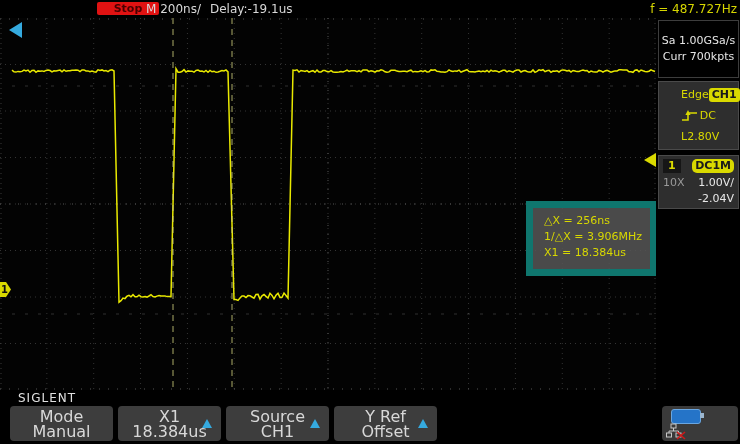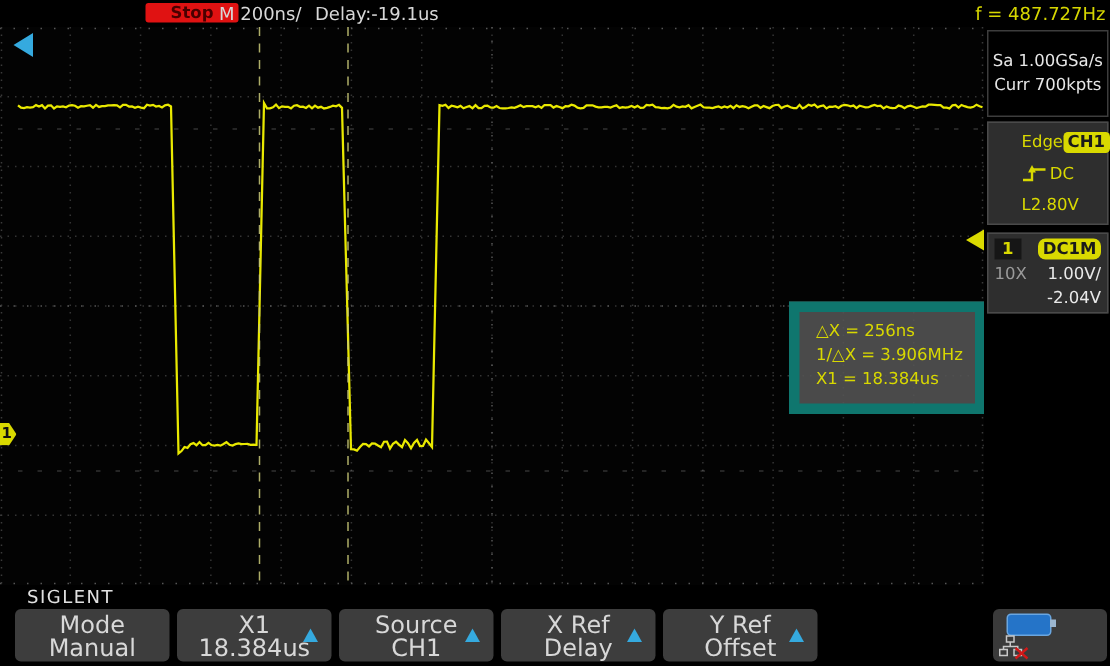--- a/index.html
+++ b/index.html
@@ -162,25 +162,20 @@
         <div class="btn-top">X1</div>
         <div class="btn-bottom">18.384us</div>
         <div class="btn-arrow"></div>
       </div>
       <div class="menu-btn">
         <div class="btn-top">Source</div>
         <div class="btn-bottom">CH1</div>
         <div class="btn-arrow"></div>
       </div>
       <div class="menu-btn">
-        <div class="btn-top">X Ref</div>
-        <div class="btn-bottom">Delay</div>
-        <div class="btn-arrow"></div>
-      </div>
-      <div class="menu-btn">
         <div class="btn-top">Y Ref</div>
         <div class="btn-bottom">Offset</div>
         <div class="btn-arrow"></div>
       </div>
     </div>
   <div class="io-box">
     <div class="usb-icon"></div>
     <svg class="lan-icon" width="22" height="17" viewBox="0 0 22 17">
       <rect x="5" y="1" width="5" height="4" fill="none" stroke="#c8c8c8"></rect>
       <rect x="0.5" y="10" width="5" height="4" fill="none" stroke="#c8c8c8"></rect>

